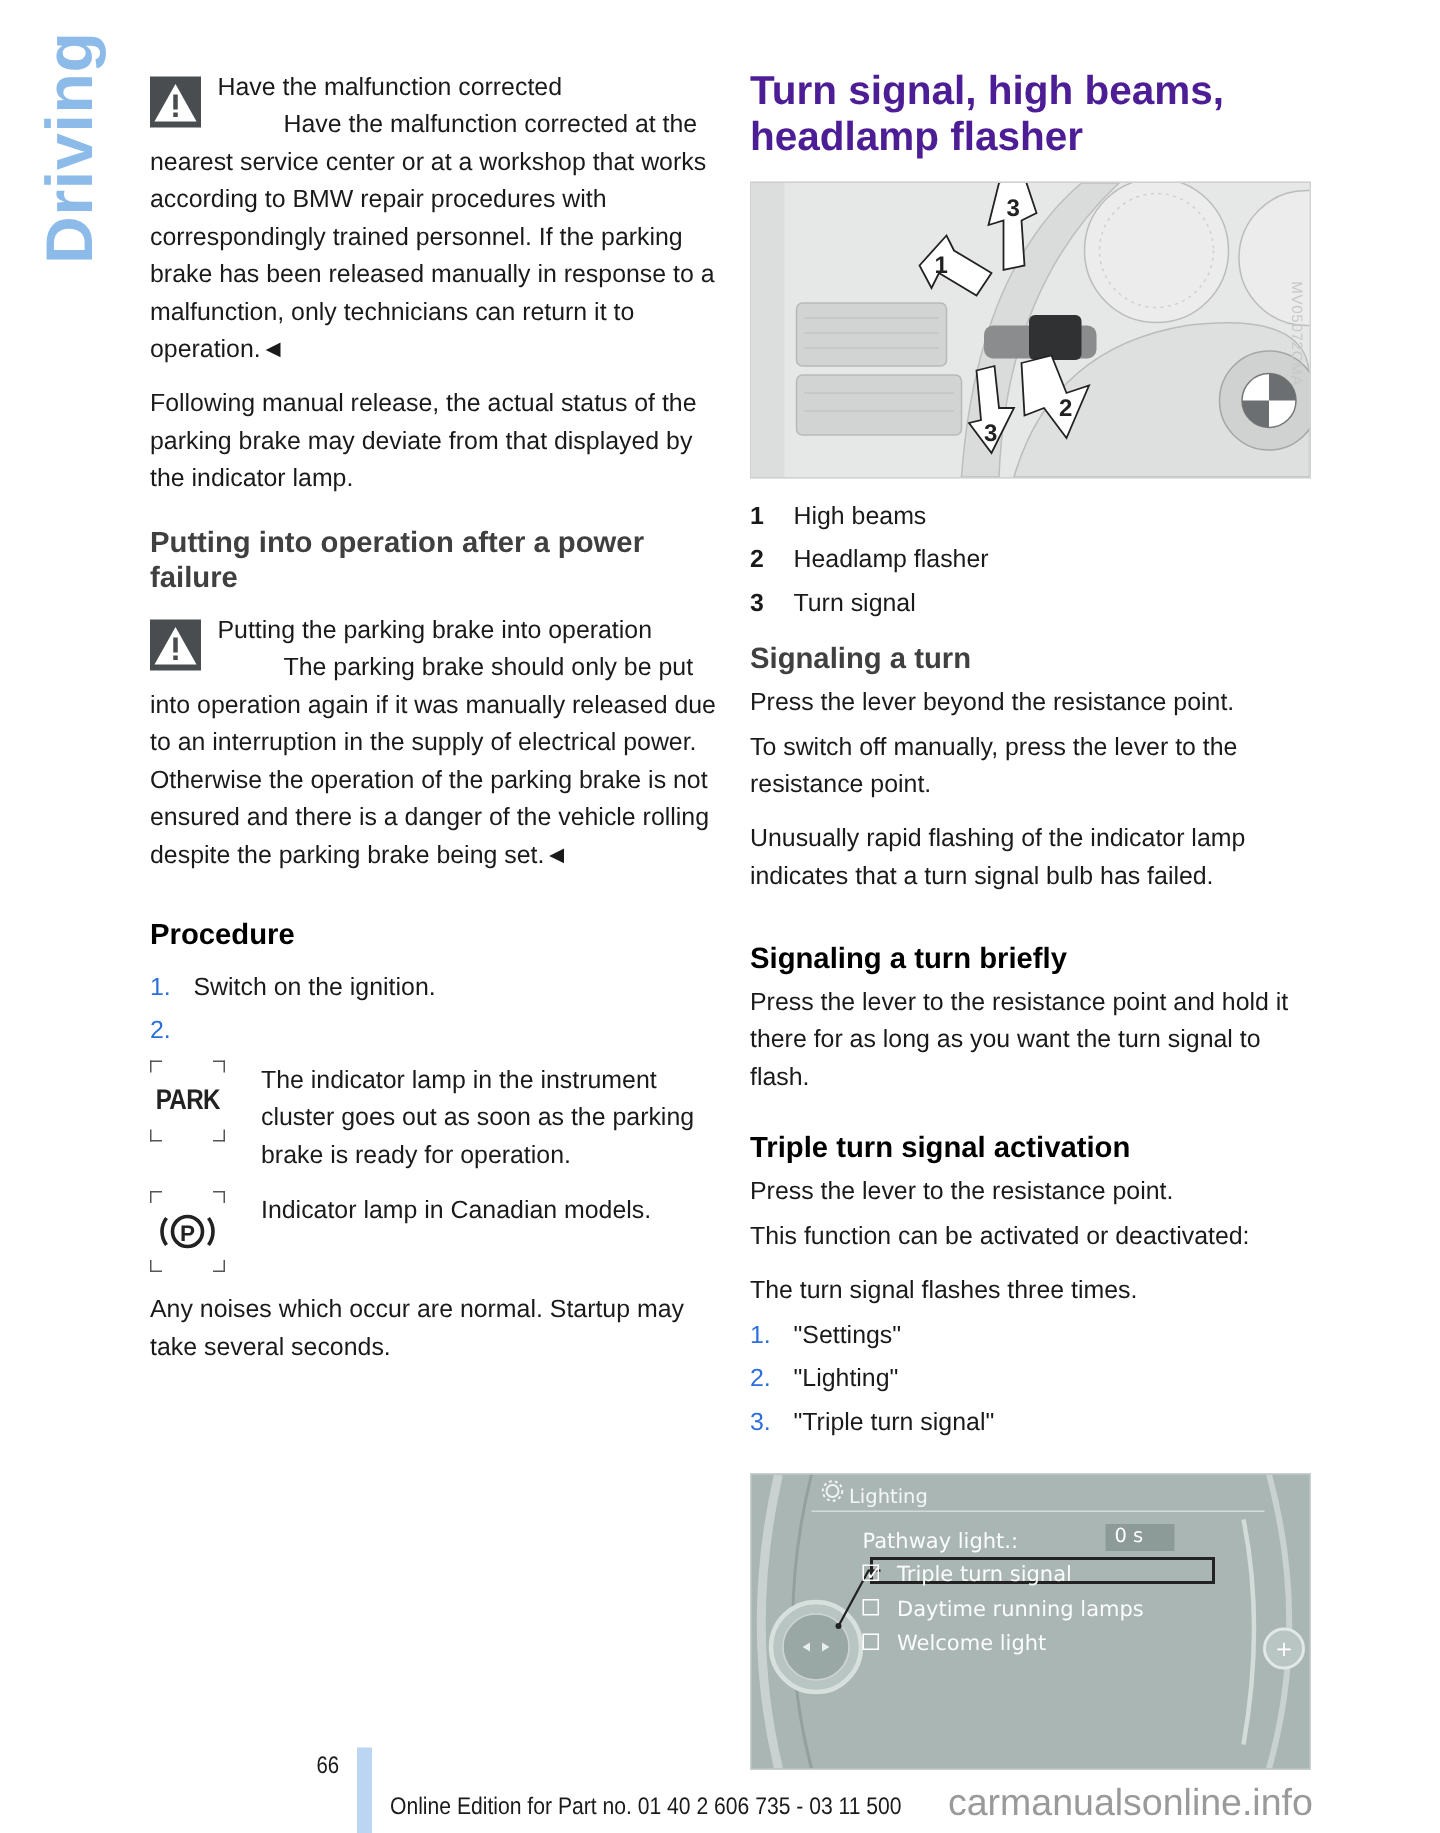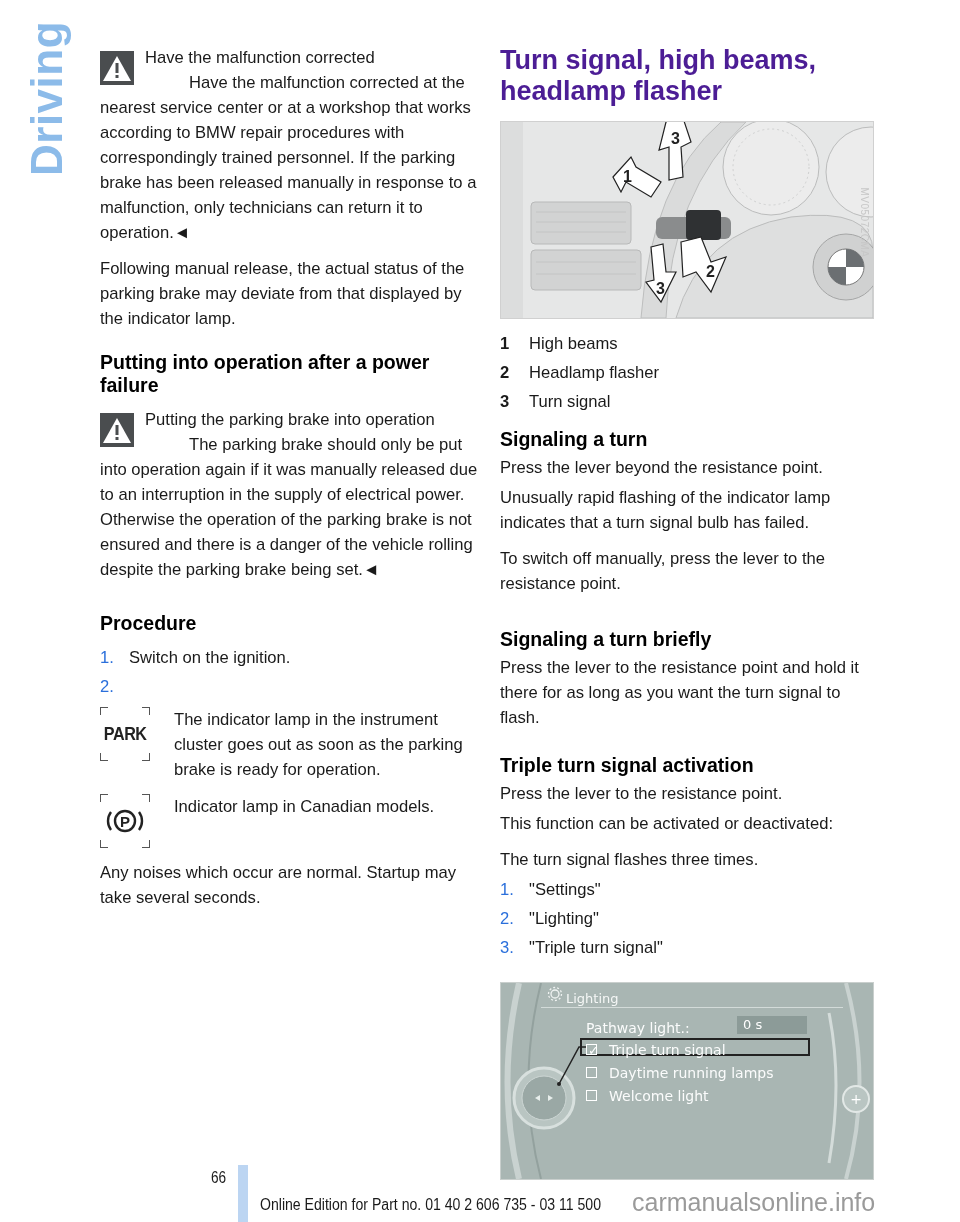--- a/index.html
+++ b/index.html
@@ -11,42 +11,42 @@
          font-weight:bold; font-size:44px; color:#8cbbe9; letter-spacing:0.5px; line-height:50px; white-space:nowrap; }
   .col { position:absolute; font-size:16.6px; line-height:25px; }
   .col-left { left:100px; top:45px; width:378px; }
   .col-right { left:500px; top:45px; width:378px; }
   p { margin:0 0 11px 0; }
   .warn { position:relative; }
   .warn-icon { float:left; width:34px; height:34px; margin:6px 10px 0 0; background:#4a4d4f; position:relative; }
   .warn-icon svg { position:absolute; left:0; top:0; }
   .warn-title { display:block; padding-left:45px; }
   .warn-body { text-indent:45px; }
-  .h2 { font-weight:bold; font-size:19.5px; line-height:23px; color:#000000; margin:20px 0 10px 0; }
+  .h2 { font-weight:bold; font-size:19.5px; line-height:23px; color:#404040; margin:20px 0 10px 0; }
   .h2.light { color:#000000; margin-top:22px; }
   .h1 { font-weight:bold; font-size:27px; line-height:31px; color:#4c1d95; margin:0 0 14px 0; }
   .list { margin:0 0 8px 0; padding:0; list-style:none; }
   .list li { display:flex; margin-bottom:4px; }
   .list .num { width:29px; color:#2a6fdb; flex:none; }
   .list .num.dark { color:#1a1a1a; font-weight:bold; }
   .iconrow { display:flex; margin:4px 0 12px 0; }
   .lamp { width:50px; height:54px; flex:none; margin-right:24px; position:relative; }
   .lamp .corner { position:absolute; width:7px; height:7px; border-color:#555; border-style:solid; border-width:0; }
   .lamp .tl { left:0; top:0; border-top-width:1px; border-left-width:1px; }
   .lamp .tr { right:0; top:0; border-top-width:1px; border-right-width:1px; }
   .lamp .bl { left:0; bottom:0; border-bottom-width:1px; border-left-width:1px; }
   .lamp .br { right:0; bottom:0; border-bottom-width:1px; border-right-width:1px; }
   .lamp .park { position:absolute; left:0; top:14px; width:50px; text-align:center; font-weight:bold; font-size:19px; letter-spacing:-0.5px; color:#222; transform:scaleX(0.85); }
   .figure { width:372px; height:196px; background:#e9eaea; border:1px solid #d0d0d0; position:relative; overflow:hidden; margin:2px 0 12px 0; }
   .fig-code { position:absolute; right:-26px; top:88px; transform:rotate(90deg); font-size:10px; color:#c7c7c7; letter-spacing:0.5px; }
   .idrive { width:372px; height:196px; background:#a9b6b3; border:1px solid #c9cfcd; position:relative; overflow:hidden; margin-top:22px; font-family:"DejaVu Sans", sans-serif; color:#ffffff; }
   .idrive .hdr { position:absolute; left:45px; top:3px; font-size:13px; color:#f5f7f6; }
   .idrive .hdrline { position:absolute; left:40px; right:30px; top:24px; height:1px; background:#d3dbd9; }
-  .idrive .row { position:absolute; left:85px; font-size:14px; color:#fbfcfc; white-space:nowrap; }
-  .idrive .val { position:absolute; left:236px; top:33px; width:70px; height:18px; background:#8c9b98; font-size:13px; padding-left:6px; box-sizing:border-box; line-height:18px; }
+  .idrive .row { position:absolute; left:74px; font-size:14px; color:#fbfcfc; white-space:nowrap; }
+  .idrive .val { position:absolute; left:236px; top:33px; width:46px; height:18px; background:#8c9b98; font-size:13px; padding-left:6px; box-sizing:border-box; line-height:18px; }
   .idrive .sel { position:absolute; left:79px; top:55px; width:230px; height:18px; border:2px solid #222; box-sizing:border-box; }
   .idrive .cb { display:inline-block; width:9px; height:9px; border:1.5px solid #fff; margin-right:12px; vertical-align:0; }
   .footer-bar { left:238px; top:1165px; width:10px; height:57px; background:#bcd5f2; }
   .page-num { left:211px; top:1169px; font-size:16px; transform:scaleX(0.85); transform-origin:0 0; color:#1a1a1a; }
   .edition { left:260px; top:1196px; font-size:16px; color:#1a1a1a; transform:scaleX(0.88); transform-origin:0 0; white-space:nowrap; }
   .watermark { left:632px; top:1188px; font-size:25px; color:#9a9a9a; white-space:nowrap; }
 </style>
 </head>
 <body>
 
@@ -174,22 +174,22 @@
         <span>Headlamp flasher</span>
       </li>
     <li>
         <span class="num dark">3</span>
         <span>Turn signal</span>
       </li>
   </ul>
 
   <div class="h2" style="margin-top:14px;margin-bottom:4px">Signaling a turn</div>
   <p style="margin-bottom:5px">Press the lever beyond the resistance point.</p>
+  <p>To switch off manually, press the lever to the resistance point.</p>
   <p>Unusually rapid flashing of the indicator lamp indicates that a turn signal bulb has failed.</p>
-  <p>To switch off manually, press the lever to the resistance point.</p>
 
   <div class="h2 light" style="margin-top:32px;margin-bottom:4px">Signaling a turn briefly</div>
   <p>Press the lever to the resistance point and hold it there for as long as you want the turn signal to flash.</p>
 
   <div class="h2 light" style="margin-top:24px;margin-bottom:4px">Triple turn signal activation</div>
   <p style="margin-bottom:5px">Press the lever to the resistance point.</p>
   <p>This function can be activated or deactivated:</p>
   <p style="margin-bottom:5px">The turn signal flashes three times.</p>
   <ul class="list">
     <li>

